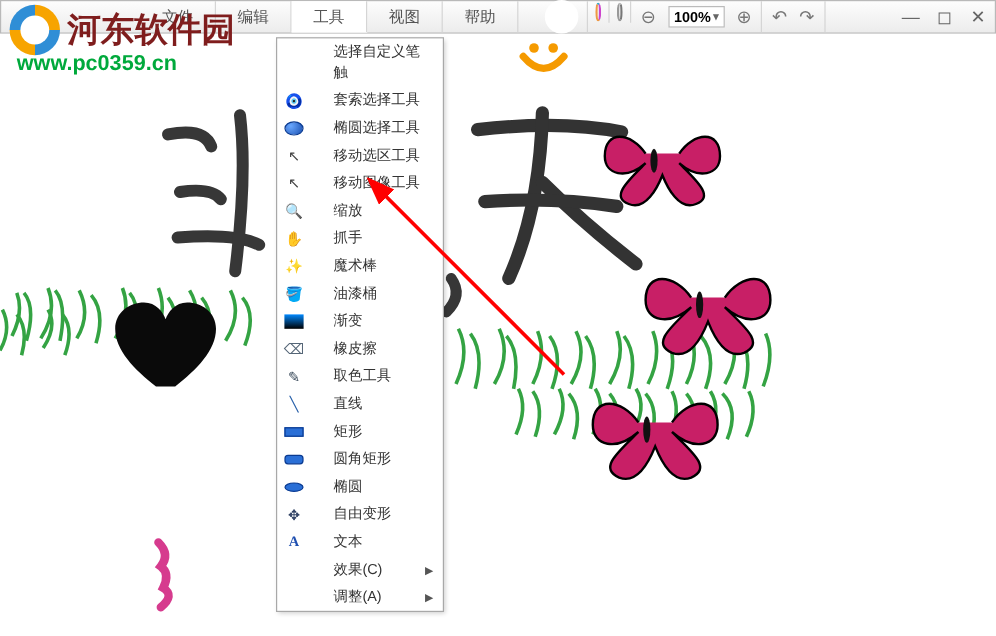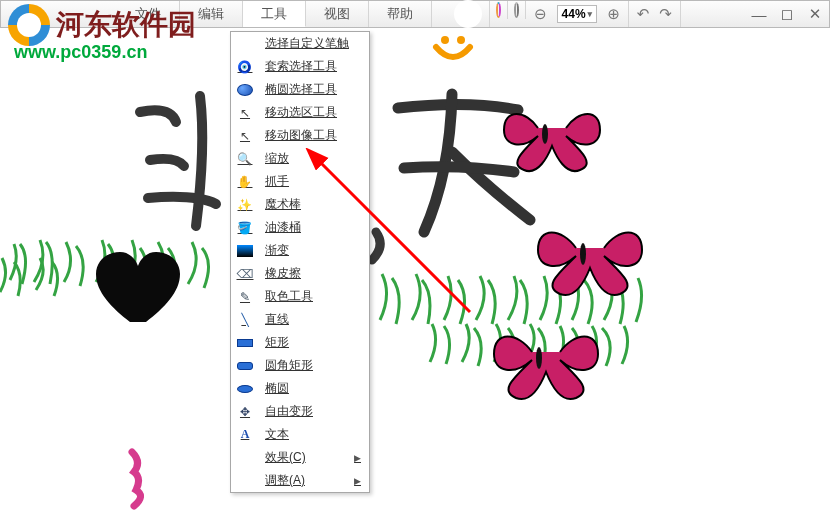--- a/index.html
+++ b/index.html
@@ -74,21 +74,21 @@
     .dropdown {
       position: absolute; top: 31px; left: 230px;
       width: 140px; background: #fff;
       border: 1px solid #a8a8a8;
       box-shadow: 2px 2px 4px rgba(0,0,0,.2);
       z-index: 60;
     }
     .dd-item {
       display: flex; align-items: center;
       padding: 3px 8px 3px 6px; font-size: 12px; color: #333;
-      gap: 12px; cursor: pointer; text-decoration: underline;
+      gap: 25px; cursor: pointer;
     }
     .dd-item .arw { margin-left: auto; font-size: 9px; color: #555; }
     .dd-icon { width: 16px; height: 16px; flex: 0 0 16px;
       display:flex;align-items:center;justify-content:center; font-size:12px;}
     
     .i-blank{}
     .i-rect{ background:#2a6fd6; width:12px; height:8px; }
     .i-lasso{ color:#2a6fd6; }
     .i-ellipse-sel{ width:12px;height:12px;border-radius:50%;
       background:radial-gradient(circle at 30% 30%,#6aa8ff,#1a4fb0);
@@ -152,21 +152,21 @@
     </div>
   <div class="swatch">
       <div class="swatch-ring r1"></div>
     </div>
   <div class="swatch">
       <div class="swatch-ring r2"></div>
     </div>
   <div class="tool-group">
     <span class="tb-icon">⊖</span>
     <span class="zoom-box">
-        <span>44%</span>
+        <span>100%</span>
       </span>
     <span class="tb-icon">⊕</span>
   </div>
   <div class="tool-group">
     <span class="tb-icon">↶</span>
     <span class="tb-icon">↷</span>
   </div>
   <div class="win-controls">
     <div class="win-btn">—</div>
     <div class="win-btn">◻</div>

